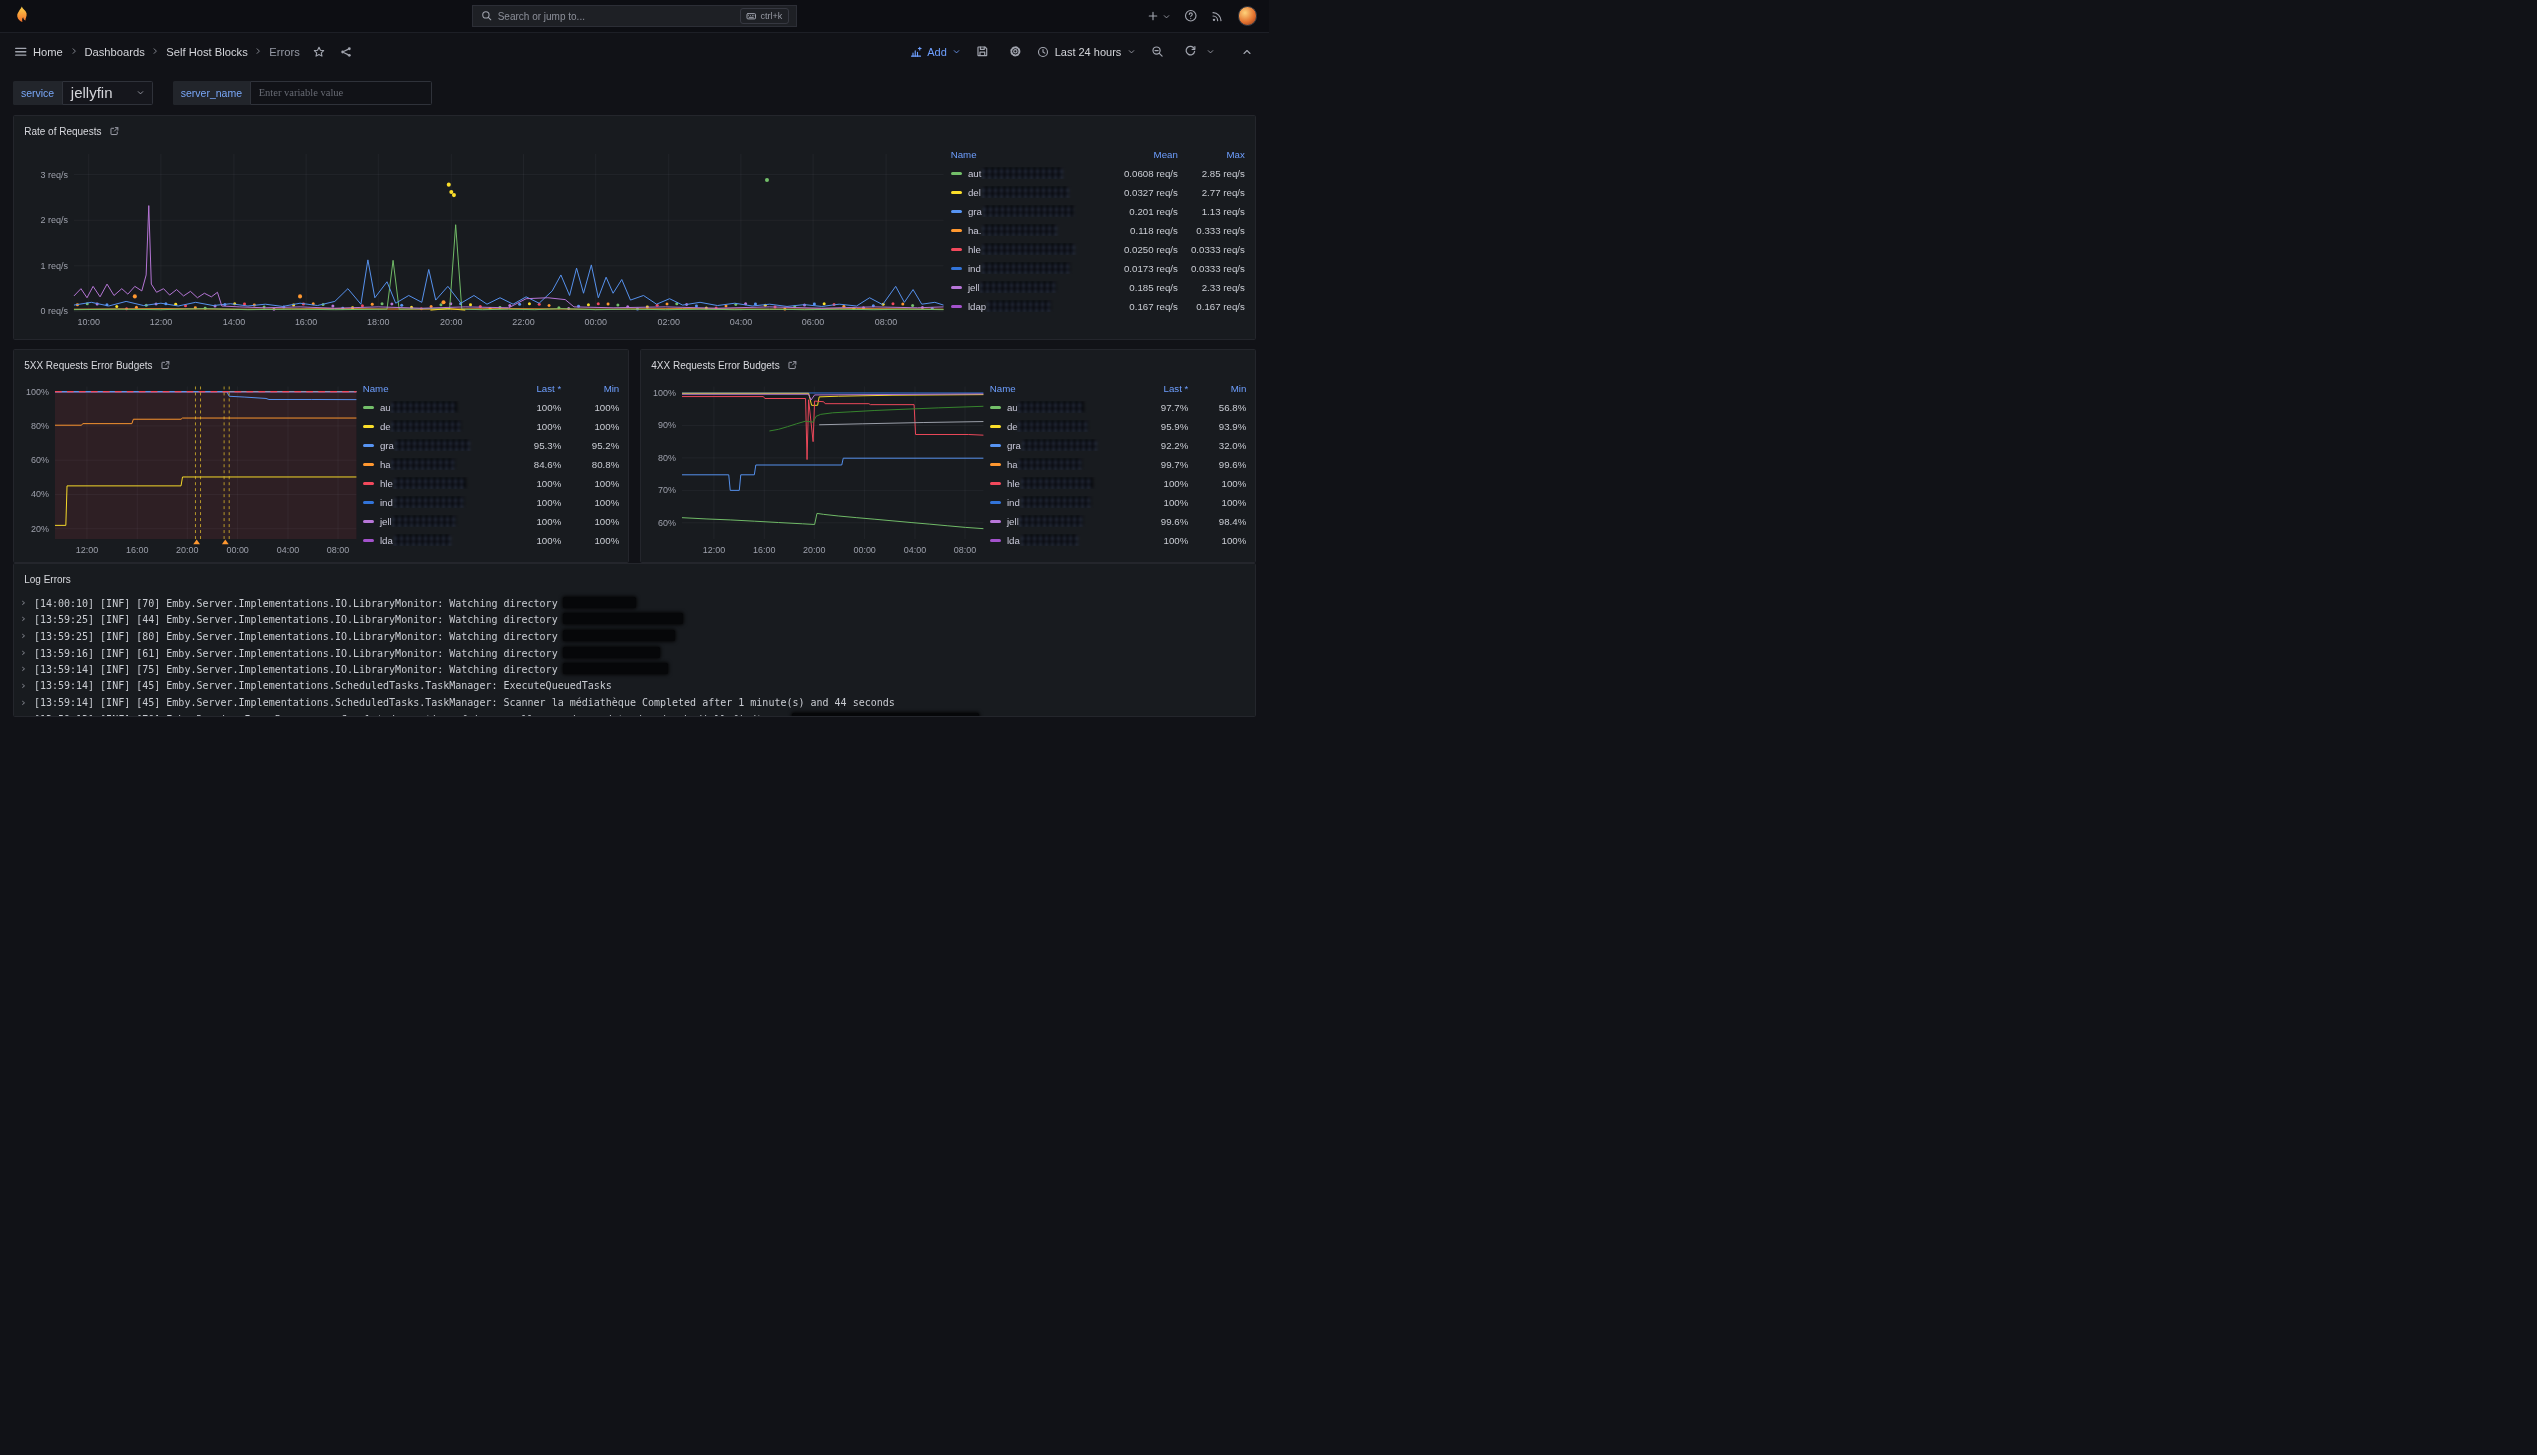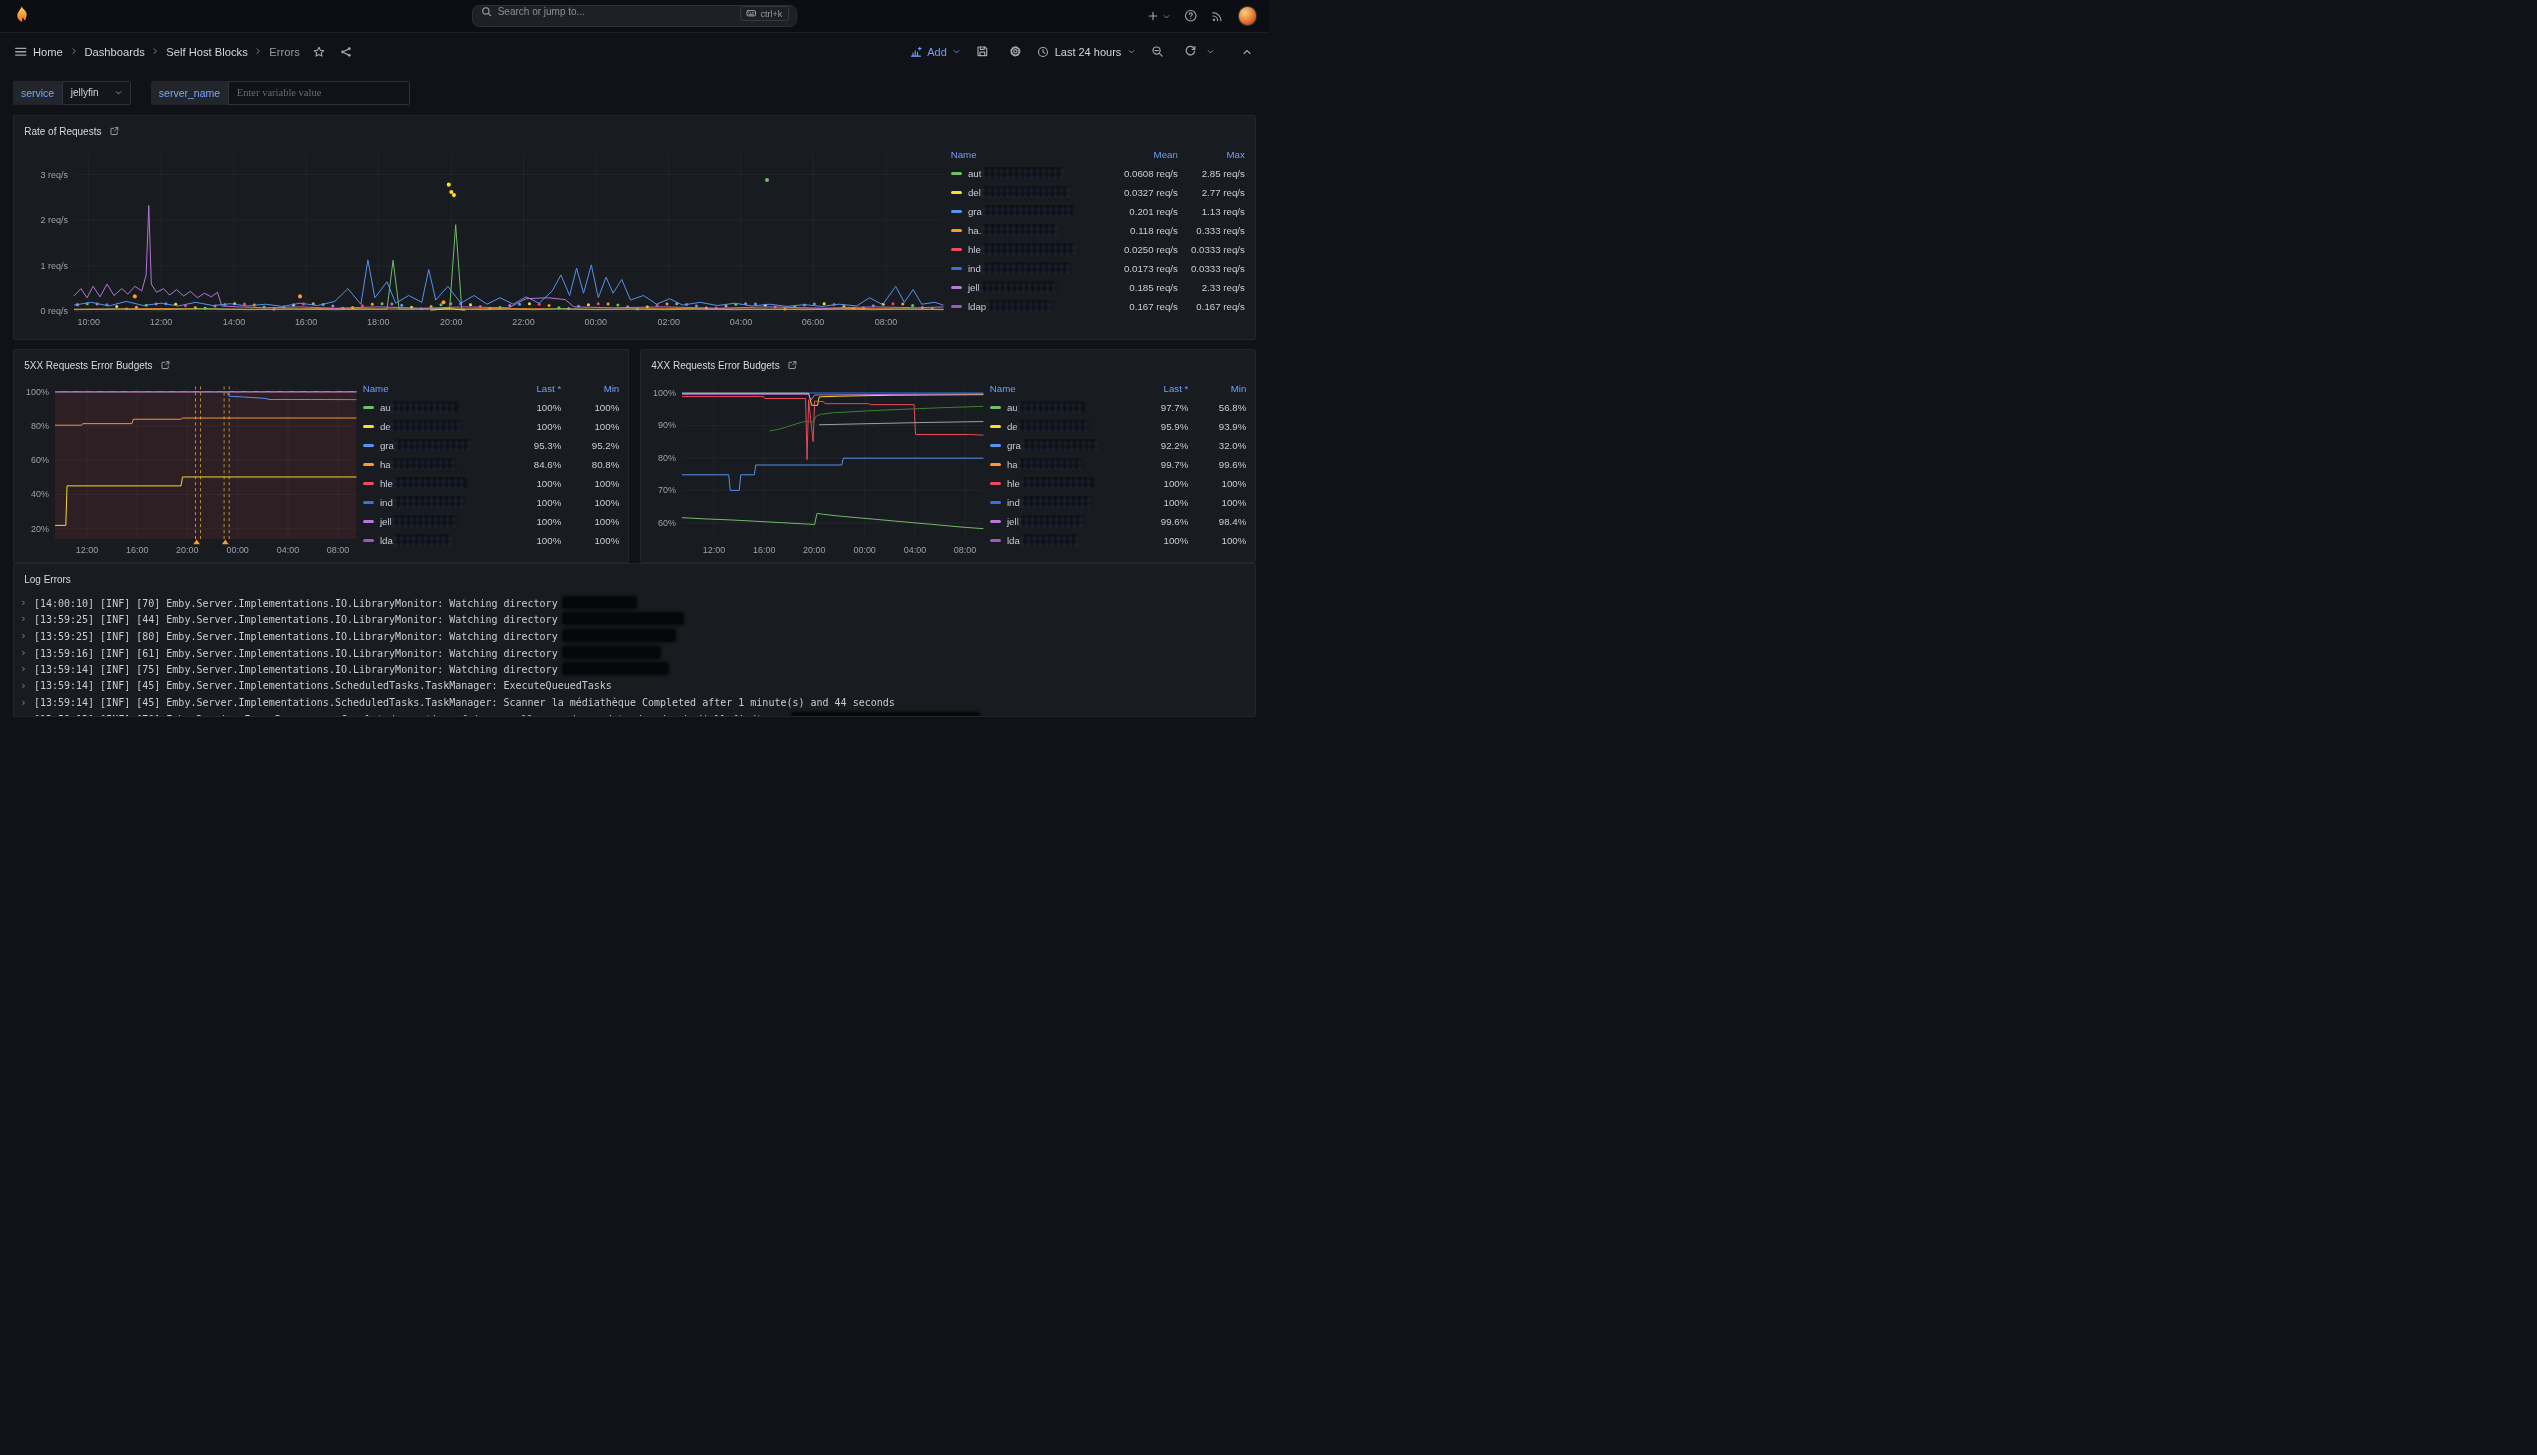--- a/index.html
+++ b/index.html
@@ -3,21 +3,21 @@
 <meta charset="utf-8">
 <style>
 *{box-sizing:border-box;margin:0;padding:0}
 html,body{width:1269px;height:727px;overflow:hidden}
 body{background:#111217;font-family:"Liberation Sans",sans-serif;color:#ccccdc}
 
 
 .topbar{height:33px;background:#0d0e13;border-bottom:0.7px solid #1d1f26;display:flex;align-items:center;padding:0 12px}
 .tb-side{flex:1;display:flex;align-items:center;gap:13.5px}
 .tb-right{justify-content:flex-end}
-.searchbox{width:325px;height:22.5px;background:#1e2025;border:0.7px solid #2c2e36;border-radius:7px;display:flex;align-items:flex-start;padding:0 7.5px;gap:6px}
+.searchbox{width:325px;height:22.5px;background:#1e2025;border:0.7px solid #2c2e36;border-radius:0;display:flex;align-items:center;padding:0 7.5px;gap:6px}
 .searchbox input{flex:1;background:transparent;border:none;outline:none;color:#c9ccd4;font-size:10px;font-family:"Liberation Sans",sans-serif}
 .searchbox input::placeholder{color:#8c8f99}
 .kbd{display:flex;align-items:center;gap:3.7px;border:0.7px solid #363841;border-radius:3px;padding:1.5px 5.2px;color:#9699a3;font-size:9px;white-space:nowrap}
 .avatar{width:19.5px;height:19.5px;border-radius:50%;background:radial-gradient(circle at 35% 32%,#ffd27a,#e2702e 58%,#7e3hread 90%);background:radial-gradient(circle at 35% 32%,#ffd27a,#e2702e 58%,#7e351c);border:0.7px solid #3a3d45;display:inline-block;cursor:pointer}
 .clustr{display:flex;align-items:center;gap:3px;cursor:pointer}
 
 
 .toolbar{height:37px;display:flex;align-items:center;padding:0 10.5px 0 9px}
 .iconbtn{width:22.5px;height:22.5px;display:flex;align-items:center;justify-content:center;border-radius:3px;cursor:pointer;flex:none}
 .crumbs{display:flex;align-items:center;gap:6.7px;font-size:11.2px;margin-left:1.5px;white-space:nowrap}
@@ -31,21 +31,21 @@
 
 
 svg.i{stroke:#a2a5af;fill:none;stroke-width:1.5;stroke-linecap:round;stroke-linejoin:round;display:block}
 svg.i-blue{stroke:#6e9fff}
 svg.i-dim{stroke:#9da0ab}
 
 
 .vars{display:flex;gap:19.5px;padding:10.5px 12.7px 0;align-items:flex-end}
 .vargroup{display:flex;align-items:stretch}
 .varlabel{height:24px;display:flex;align-items:center;padding:0 8.2px;background:#22252b;color:#79a7f7;font-size:10.5px;border-radius:1.5px 0 0 1.5px;white-space:nowrap}
-.varvalue{height:24px;display:flex;align-items:center;gap:15px;padding:0 7.5px;background:#15161c;border:0.7px solid #2f323a;font-size:10px;color:#d4d5da;border-radius:0 1.5px 1.5px 0;cursor:pointer}
+.varvalue{height:24px;display:flex;align-items:center;gap:23px;padding:0 7.5px;background:#15161c;border:0.7px solid #2f323a;font-size:15px;color:#d4d5da;border-radius:0 1.5px 1.5px 0;cursor:pointer}
 .varinput{height:24px;width:182px;background:#111217;border:0.7px solid #2f323a;border-radius:0 1.5px 1.5px 0;padding:0 7.5px;color:#d4d5da;font-size:10.5px;outline:none;font-family:Liberation Serif, serif}
 .varinput::placeholder{color:#686b74}
 
 
 .dash{padding:10.5px 12.7px 0}
 .panel{background:#181b1f;border:0.7px solid #24262c;border-radius:1.5px;position:relative;overflow:hidden}
 .panel-head{display:flex;align-items:center;gap:7.5px;padding:6px 10.5px 1.5px;height:25.5px}
 .panel-title{font-size:10px;font-weight:500;color:#d8d9de;cursor:pointer;white-space:nowrap}
 .panel-rate{height:225px;margin-bottom:9px}
 .row2{display:flex;gap:10.5px;}

